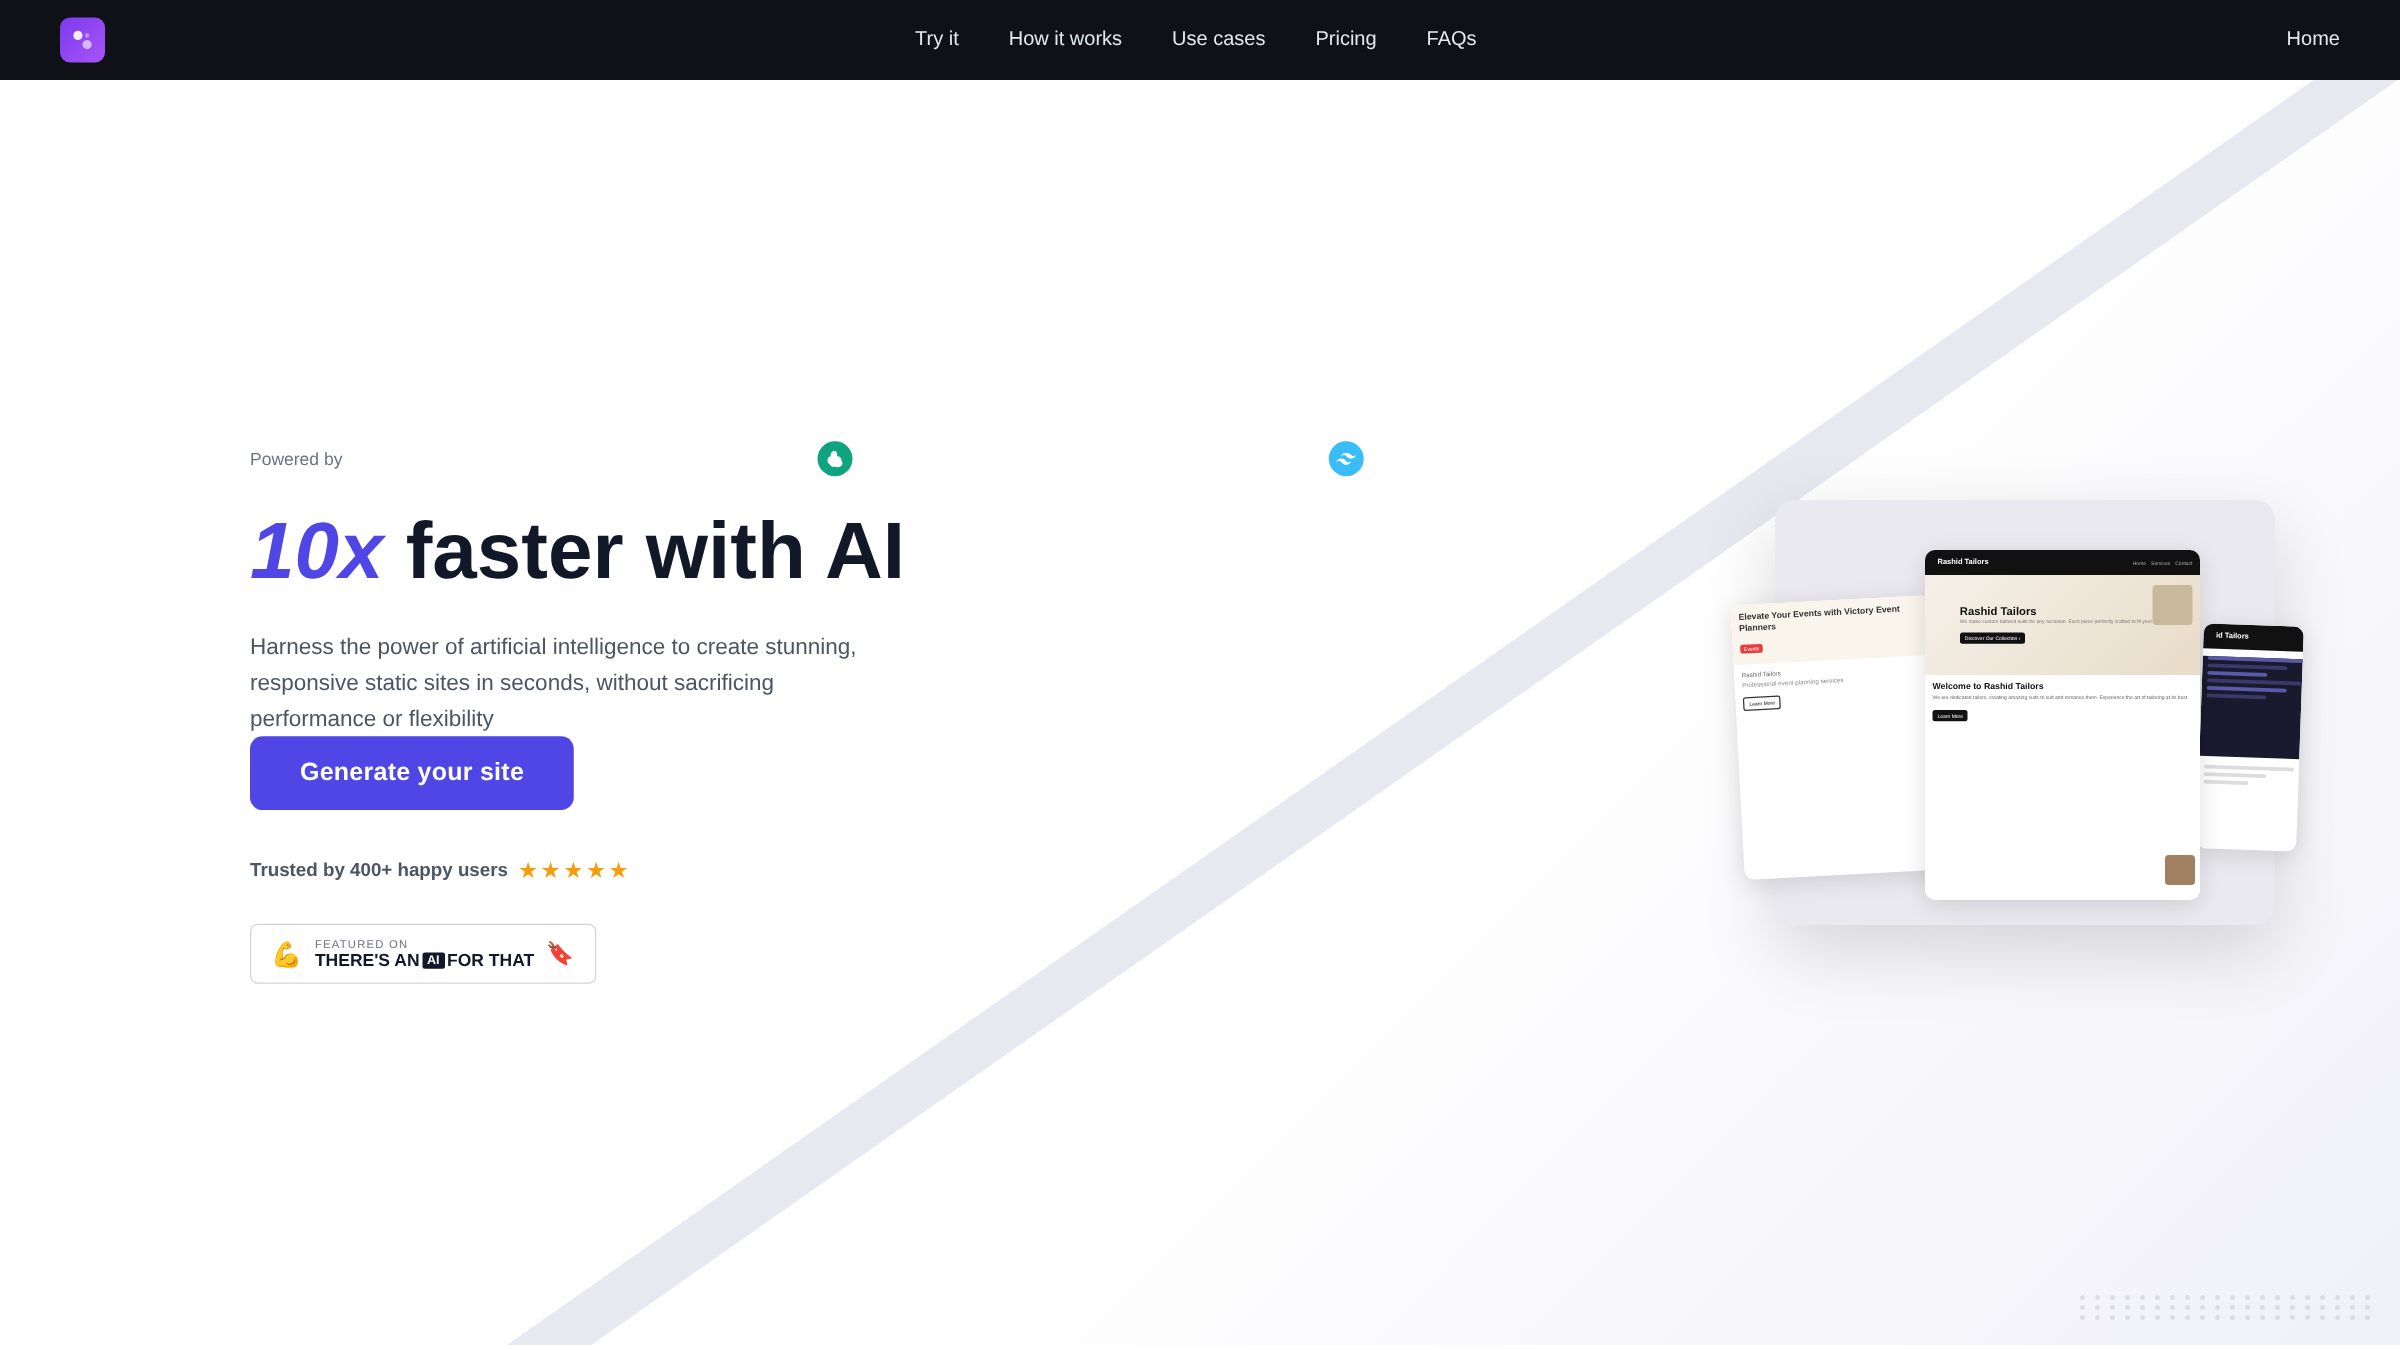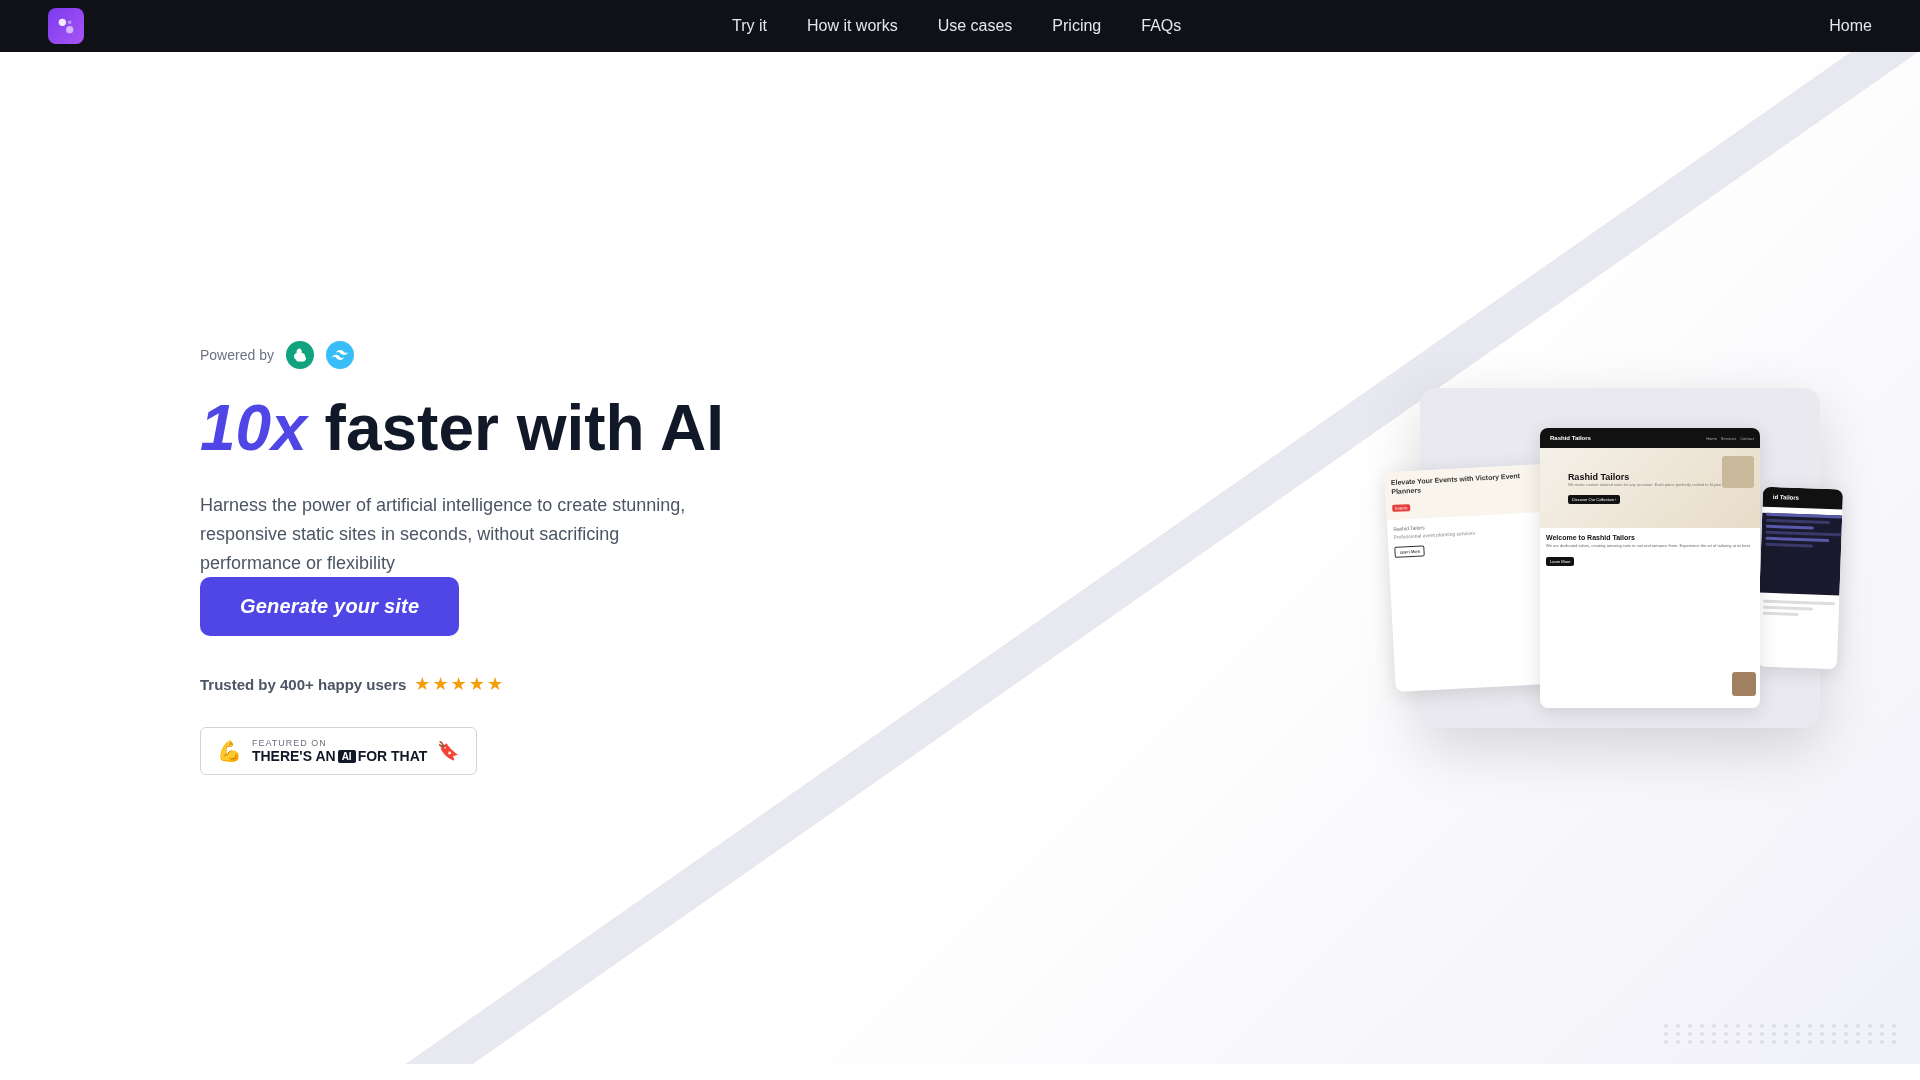--- a/index.html
+++ b/index.html
@@ -1,21 +1,21 @@
 <!DOCTYPE html>
 <html><head>
   <meta charset="utf-8">
   <style>
     * { margin: 0; padding: 0; box-sizing: border-box; }
     body { font-family: -apple-system, BlinkMacSystemFont, 'Segoe UI', sans-serif; background: #fff; overflow-x: hidden; }
 
     
     nav {
       display: flex; align-items: center; justify-content: space-between;
-      background: #0f1117; height: 52px; padding: 0 48px;
+      background: #0f1117; height: 64px; padding: 0 48px;
       position: sticky; top: 0; z-index: 100;
     }
     .nav-logo { display: flex; align-items: center; gap: 8px; }
     .logo-icon {
       width: 36px; height: 36px;
       background: linear-gradient(135deg, #7c3aed, #a855f7);
       border-radius: 8px;
       display: flex; align-items: center; justify-content: center;
     }
     .logo-icon svg { width: 22px; height: 22px; }
@@ -44,21 +44,21 @@
       position: absolute;
       top: 0; right: 0; bottom: 0; left: 0;
       background: linear-gradient(145deg, transparent 55%, #e8e8f0 55%, #e8e8f0 57%, transparent 57%);
       pointer-events: none;
     }
 
     .hero-left { flex: 0 0 55%; z-index: 1; }
     .hero-right { flex: 0 0 45%; z-index: 1; display: flex; justify-content: flex-end; }
 
     
-    .powered-by { display: flex; align-items: center; gap: 12px; margin-bottom: 24px; }
+    .powered-by { display: flex; align-items: center; gap: 12px; margin-bottom: 24px; justify-content: space-between; }
     .powered-by-text { color: #6b7280; font-size: 14px; font-weight: 400; }
     .powered-icon {
       width: 28px; height: 28px; border-radius: 50%;
       background: #10a37f;
       display: flex; align-items: center; justify-content: center;
     }
     .powered-icon-tailwind {
       width: 28px; height: 28px; border-radius: 50%;
       background: #38bdf8;
       display: flex; align-items: center; justify-content: center;
@@ -70,21 +70,21 @@
     .highlight { color: #4f46e5; font-style: italic; }
 
     
     .description { font-size: 18px; color: #4b5563; line-height: 1.6; max-width: 520px; }
 
     
     .cta-button {
       display: inline-block; background: #4f46e5; color: #fff;
       font-size: 20px; font-weight: 600; padding: 18px 40px;
       border-radius: 10px; border: none; cursor: pointer;
-      margin-bottom: 37px; letter-spacing: 0.2px; font-style: italic;
+      margin-bottom: 37px; letter-spacing: 0.2px;
     }
 
     
     .trust { display: flex; align-items: center; gap: 8px; margin-bottom: 32px; }
     .trust-text { color: #4b5563; font-size: 15px; font-weight: bold; }
     .stars { color: #f59e0b; font-size: 18px; letter-spacing: 2px; }
 
     
     .featured-badge {
       border: 1px solid #d1d5db; border-radius: 6px;

